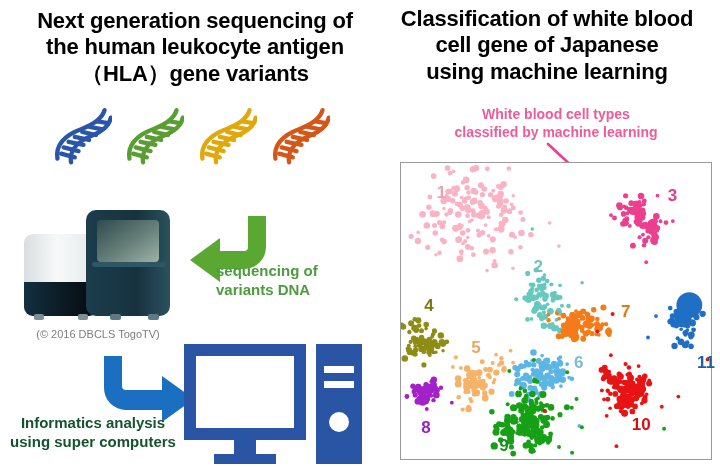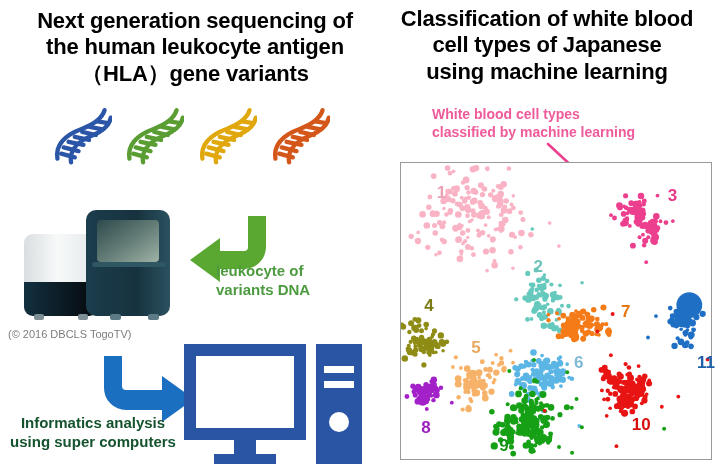--- a/index.html
+++ b/index.html
@@ -13,41 +13,41 @@
          color:#000;line-height:1.2;letter-spacing:-0.2px;}
   #left-title{left:4px;top:8px;width:382px;font-size:22px;}
   #right-title{left:384px;top:6px;width:326px;font-size:22px;}
 
   
   #left-panel{position:absolute;left:0;top:0;width:388px;height:467px;}
 
   .dna{position:absolute;width:62px;height:62px;}
 
   #sequencer{position:absolute;left:14px;top:200px;width:170px;height:124px;}
-  #credit{position:absolute;left:8px;top:328px;width:180px;text-align:left;
+  #credit{position:absolute;left:8px;top:328px;width:180px;text-align:center;
           font-size:11px;color:#7d7d7d;}
 
   #green-arrow{position:absolute;left:186px;top:214px;width:104px;height:68px;}
   #green-caption{position:absolute;left:216px;top:262px;width:160px;
                  font-size:15px;font-weight:bold;color:#4d9b3f;
                  line-height:1.25;text-align:left;}
 
   #blue-arrow{position:absolute;left:96px;top:356px;width:104px;height:66px;}
   #blue-caption{position:absolute;left:0px;top:414px;width:186px;
                 font-size:15px;font-weight:bold;color:#14532d;
                 line-height:1.25;text-align:center;}
 
   #computer{position:absolute;left:178px;top:342px;width:190px;height:124px;}
 
   
   #right-panel{position:absolute;left:390px;top:0;width:330px;height:467px;}
 
   #pink-caption{position:absolute;left:432px;top:106px;width:248px;
                 font-size:14px;font-weight:bold;color:#ef5a9a;
-                line-height:1.28;}
+                line-height:1.28;text-align:center;}
 
   #plot-frame{position:absolute;left:400px;top:162px;width:312px;height:298px;
               border:1.5px solid #9a9a9a;background:#ffffff;box-sizing:border-box;}
   #scatter{position:absolute;left:0;top:0;width:100%;height:100%;}
 
   #pink-arrow{position:absolute;left:540px;top:140px;width:130px;height:90px;
               pointer-events:none;}
 
   .cl-label{position:absolute;font-weight:bold;font-size:17px;
             transform:translate(-50%,-50%);}
@@ -139,21 +139,21 @@
     </div>
 
     <div id="credit">(© 2016 DBCLS TogoTV)</div>
 
     <div id="green-arrow">
       <svg viewBox="0 0 104 68" width="104" height="68">
         <path d="M80,2 L80,33 A22,22 0 0 1 58,55 L34,55 L34,68 L4,46 L34,24 L34,37 L58,37 A4,4 0 0 0 62,33 L62,2 Z" fill="#5aa832"></path>
       </svg>
     </div>
     <div id="green-caption">
-      <div>leukocyte of</div>
+      <div>sequencing of</div>
       <div>variants DNA</div>
     </div>
 
     <div id="blue-arrow">
       <svg viewBox="0 0 104 66" width="104" height="66">
         <path d="M8,0 L8,32 A22,22 0 0 0 30,54 L66,54 L66,66 L98,43 L66,20 L66,34 L30,34 A4,4 0 0 1 26,30 L26,0 Z" fill="#1a6fc0"></path>
       </svg>
     </div>
     <div id="blue-caption">
       <div>Informatics analysis</div>
@@ -173,21 +173,21 @@
         <rect x="146" y="39" width="30" height="7" fill="#ffffff"></rect>
         <circle cx="161" cy="80" r="10" fill="#ffffff"></circle>
       </svg>
     </div>
   </div>
 
   <div id="right-panel"></div>
 
   <div class="title" id="right-title">
     <div>Classification of white blood</div>
-    <div>cell types of Japanese</div>
+    <div>cell gene of Japanese</div>
     <div>using machine learning</div>
   </div>
 
   <div id="pink-caption">
     <div>White blood cell types</div>
     <div>classified by machine learning</div>
   </div>
 
   <div id="pink-arrow">
     <svg viewBox="0 0 130 90" width="130" height="90">

